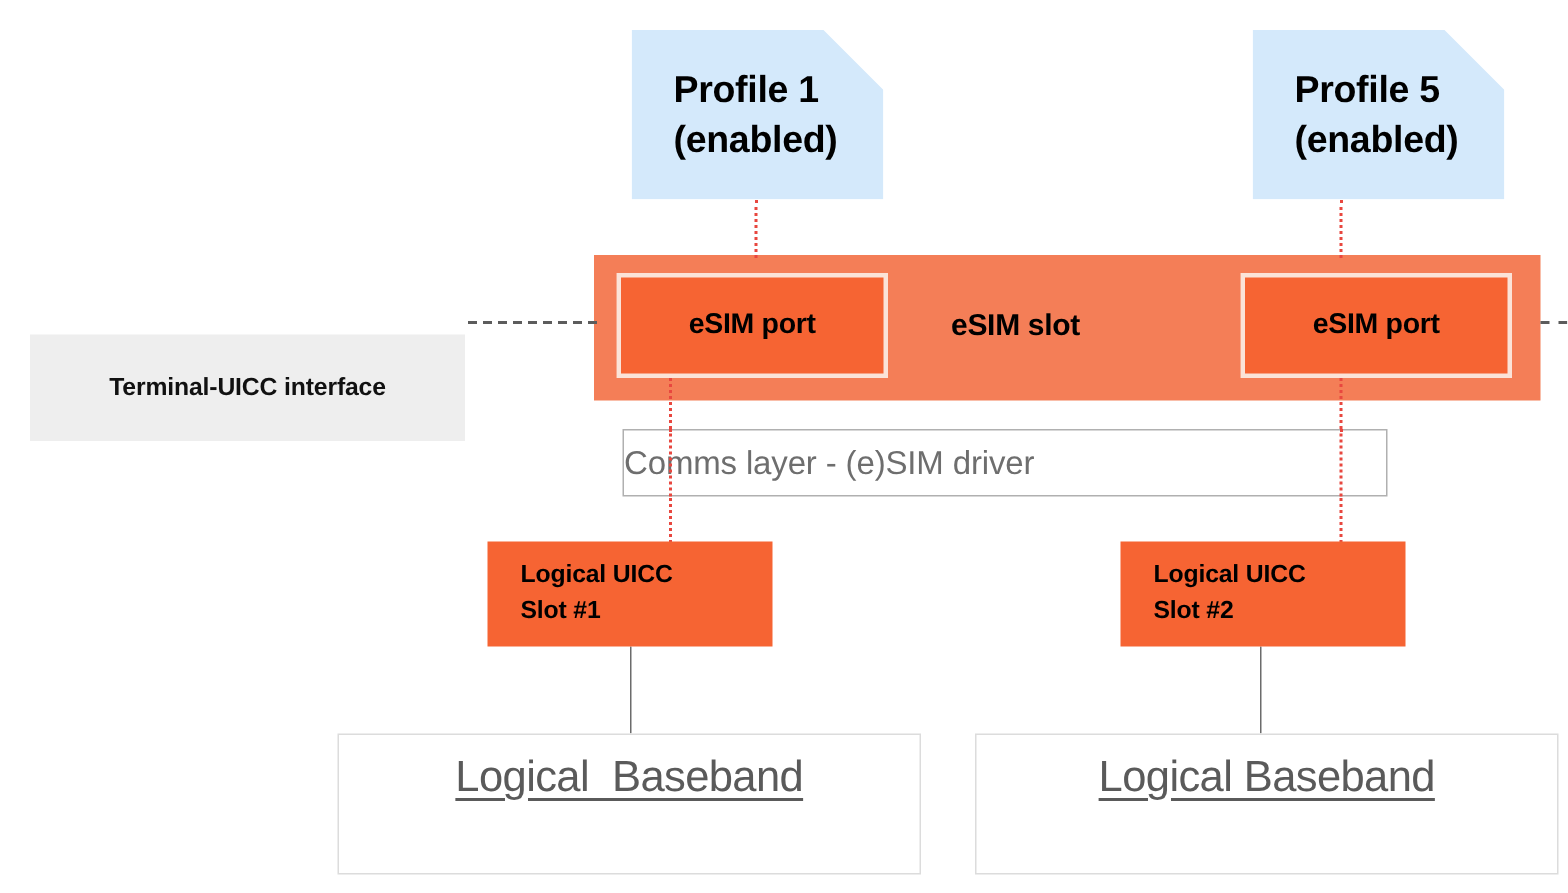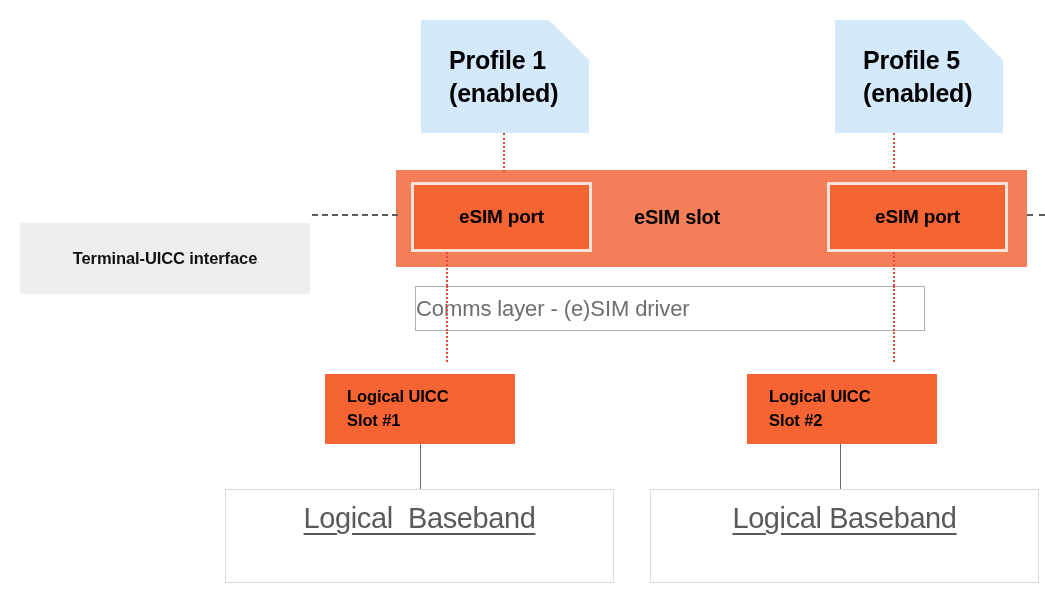--- a/index.html
+++ b/index.html
@@ -97,21 +97,20 @@
     letter-spacing: -0.1px;
   }
 
   
   .uicc-box {
     background: #f66433;
     display: flex;
     align-items: center;
     padding-left: 22px;
     z-index: 4;
-    margin-top: 13px;
   }
   .uicc-box .label {
     font-size: 16.5px;
     font-weight: bold;
     color: #000000;
     line-height: 1.45;
     letter-spacing: -0.1px;
     white-space: pre-line;
   }
 

